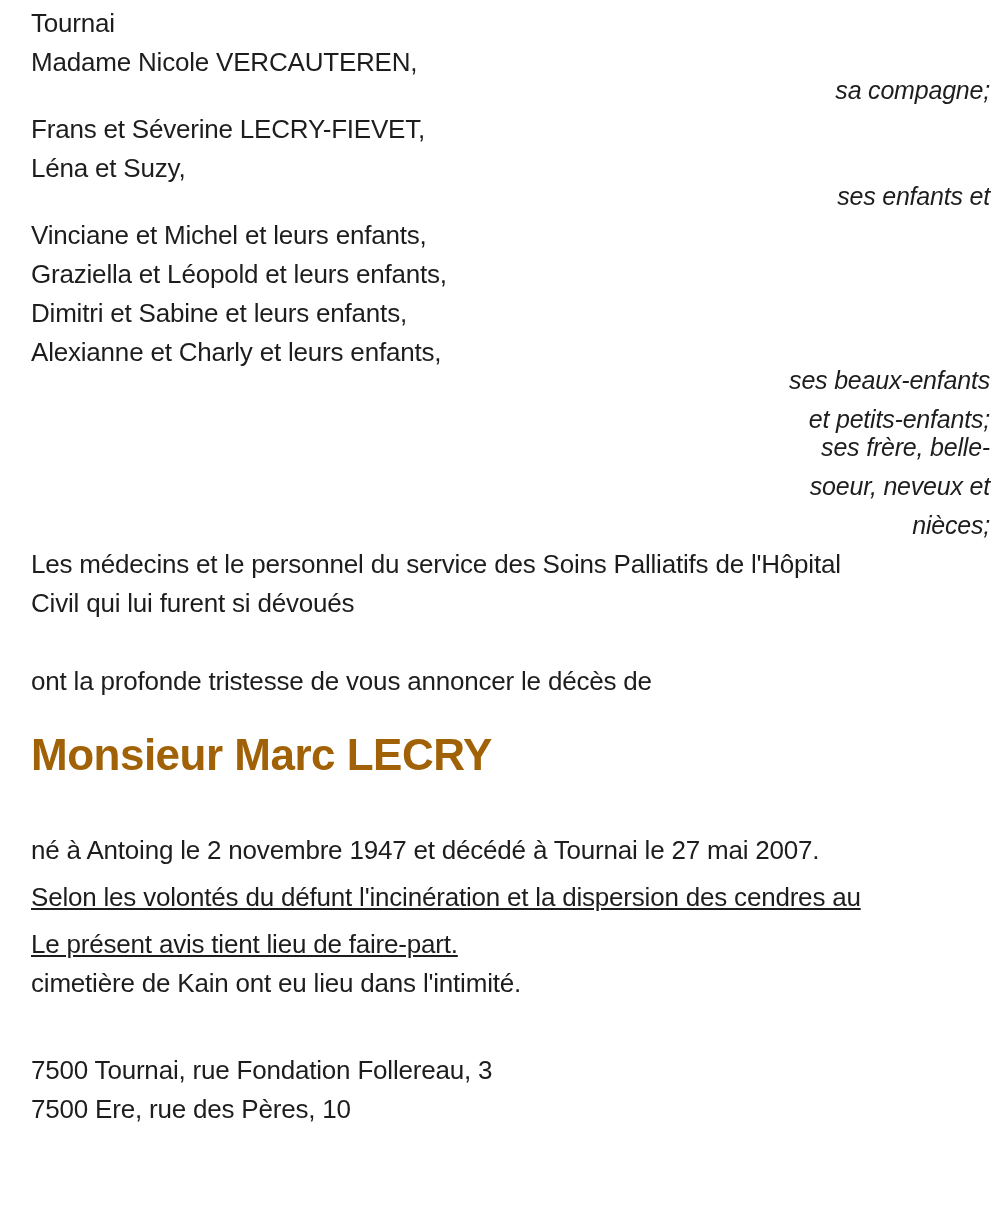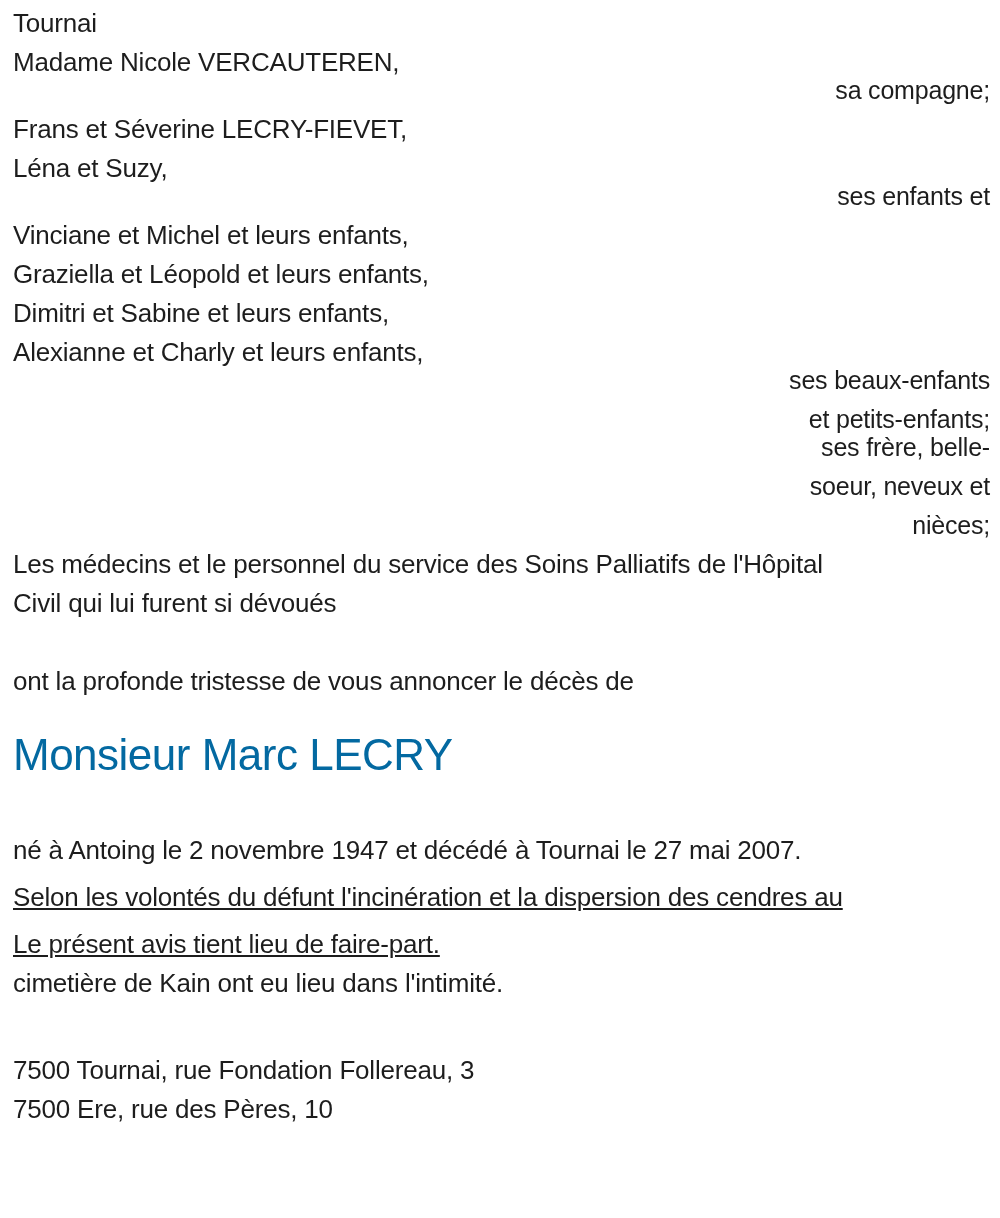--- a/index.html
+++ b/index.html
@@ -6,37 +6,38 @@
   .page {
     width: 1000px;
     height: 1184px;
     box-sizing: border-box;
     background: #ffffff;
     color: #1d1d1d;
     font-family: "Liberation Sans", sans-serif;
     font-size: 26px;
     line-height: 39px;
     letter-spacing: -0.2px;
-    padding: 4px 10px 0 13px;
+    padding: 4px 10px 0 31px;
     overflow: hidden;
   }
   .line { white-space: nowrap; }
   .relation {
     text-align: right;
+    font-style: italic;
     font-size: 25px;
     margin-top: -11px;
   }
   .spacer-block { height: 39px; }
   .spacer-addresses { height: 48px; }
   .deceased-title {
     font-size: 44px;
     line-height: 56px;
-    font-weight: normal;
+    font-weight: bold;
     letter-spacing: -0.5px;
-    color: #0369a1;
+    color: #a16207;
     margin: 26px 0 48px 0;
     white-space: nowrap;
   }
   .para-gap { margin-top: 8px; text-decoration: underline; }
 </style>
 </head>
 <body>
 
 <div class="page">
 

